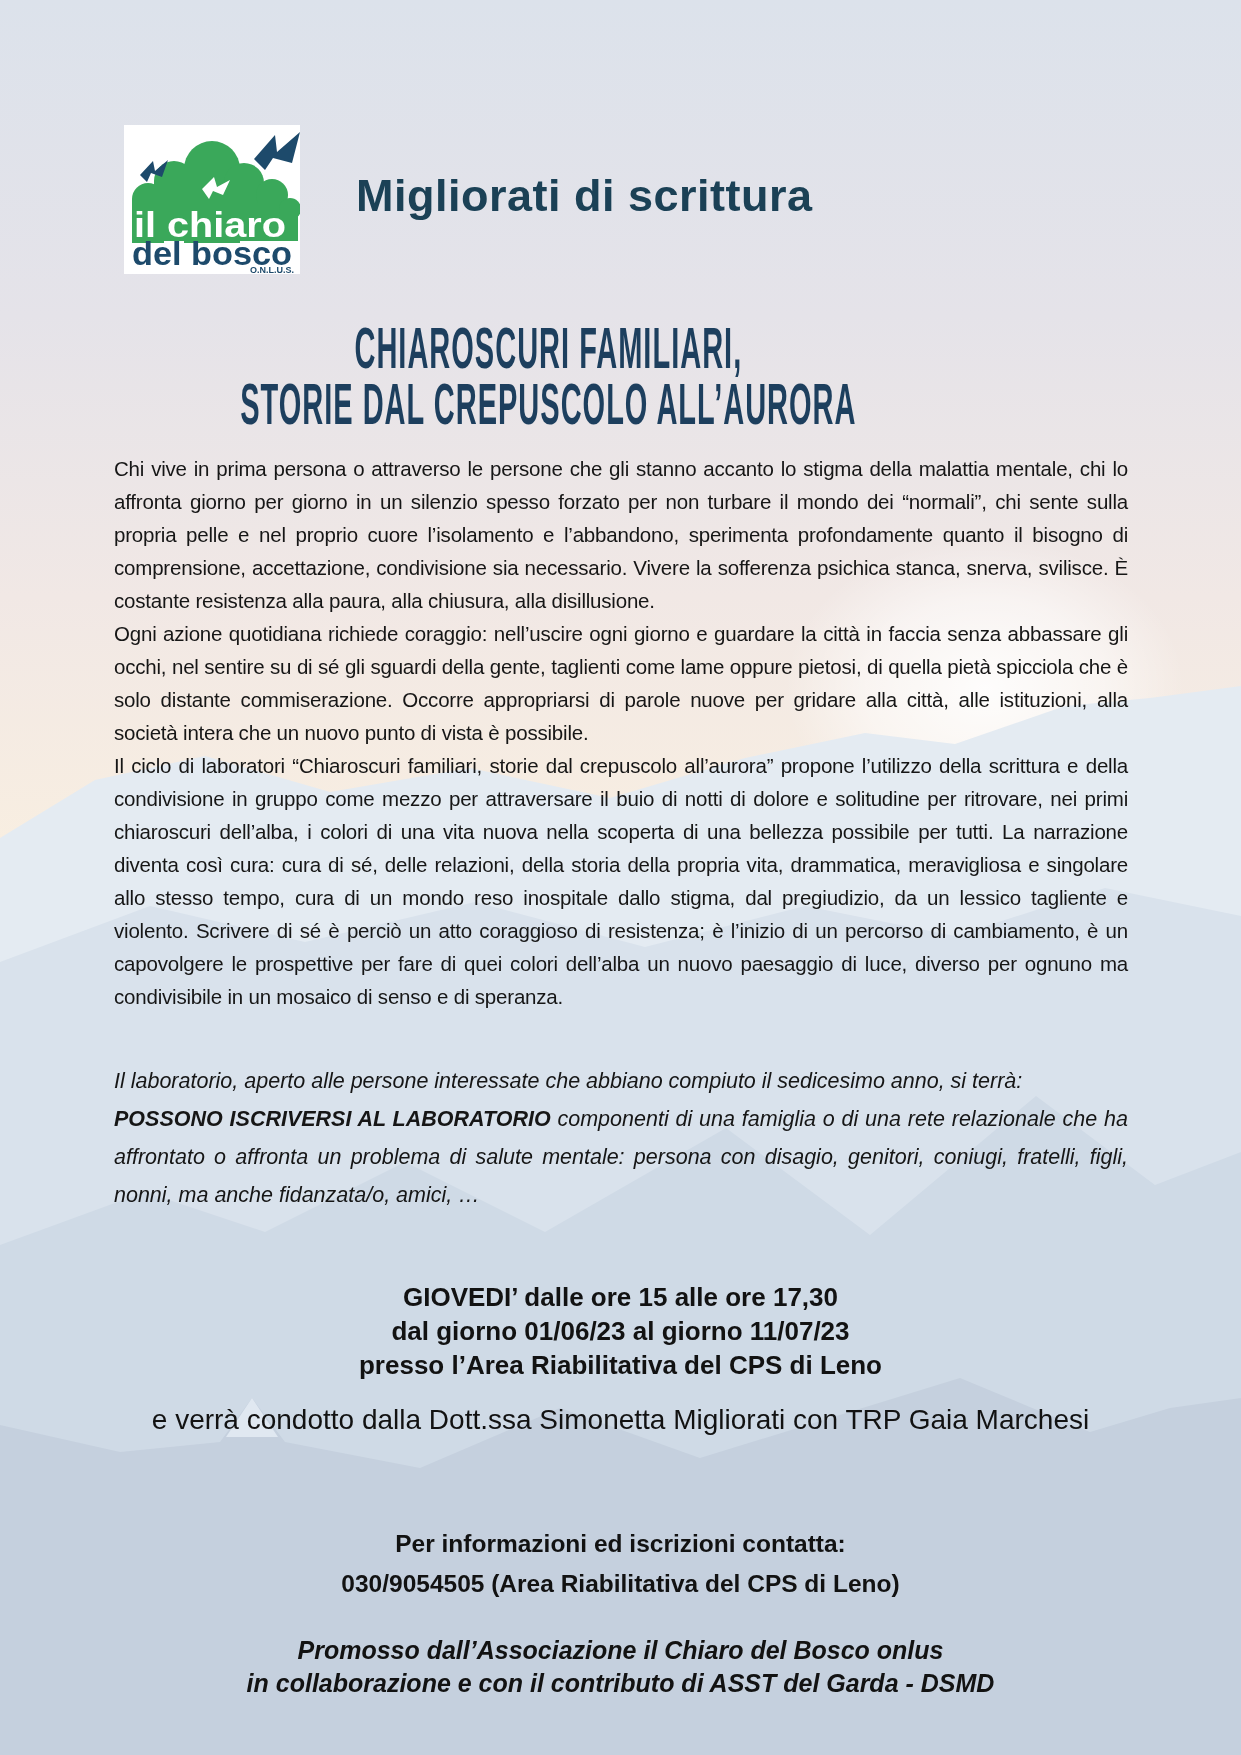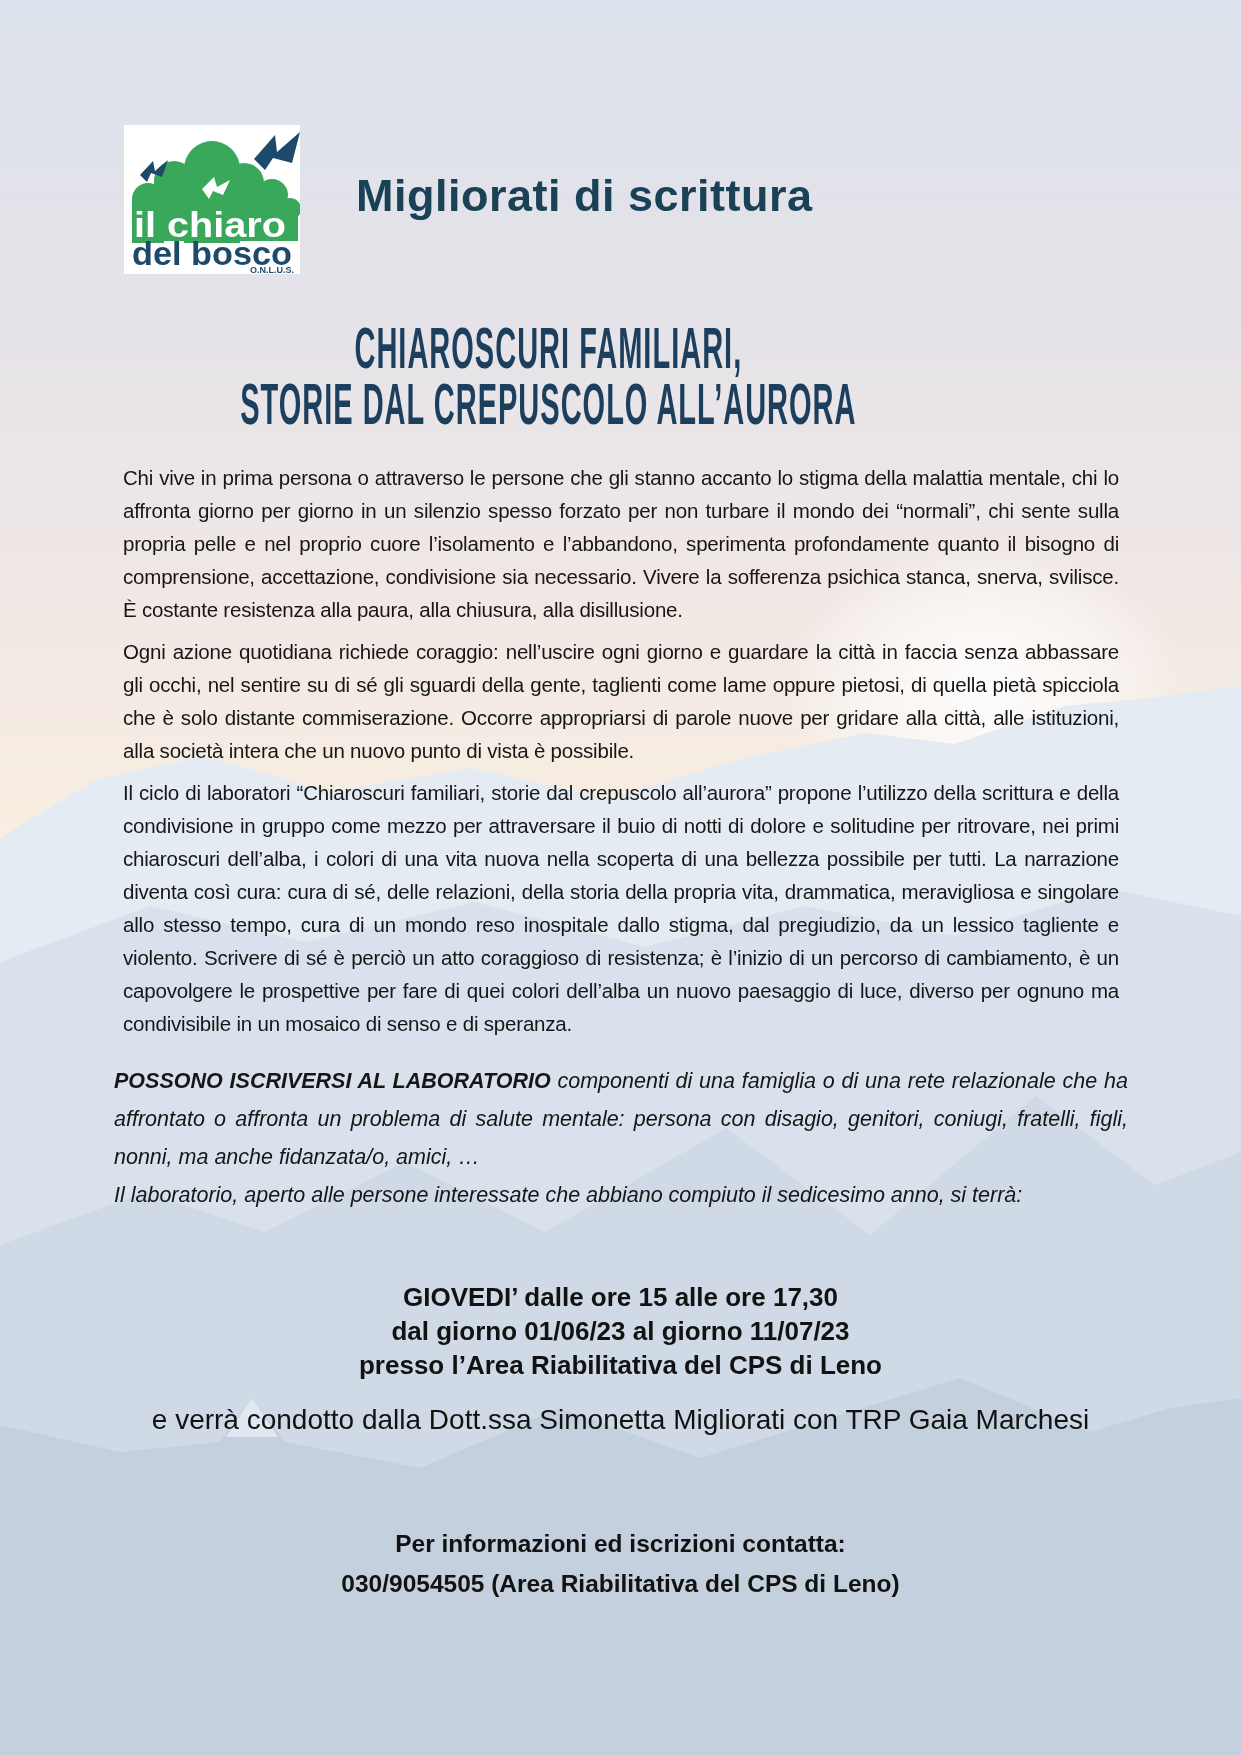--- a/index.html
+++ b/index.html
@@ -22,21 +22,21 @@
     display:inline-block; white-space:nowrap; font-weight:bold;
     font-size:58px; line-height:56px; letter-spacing:2px;
     transform: translateX(-72px) scale(0.5,1); transform-origin:center top;
   }
 
   .body-text {
     left:114px; top:452px; width:1014px; color:#161616;
     font-size:20.5px; line-height:33px; letter-spacing:-0.2px;
     text-align:justify;
   }
-  .body-text p { margin:9px; }
+  .body-text p { margin:0; }
 
   .enrollment {
     left:114px; top:1062px; width:1014px; color:#161616;
     font-size:21.5px; line-height:38px; font-style:italic; text-align:justify;
   }
   .enrollment p { margin:0; }
   .enroll-lead { font-weight:bold; }
 
   .schedule { left:0; top:1280px; width:1241px; text-align:center; color:#121212; }
   .schedule-bold { font-weight:bold; font-size:26px; line-height:34px; }
@@ -117,30 +117,34 @@
     </div>
   </div>
 
   <div class="layer body-text">
     <p>Chi vive in prima persona o attraverso le persone che gli stanno accanto lo stigma della malattia mentale, chi lo affronta giorno per giorno in un silenzio spesso forzato per non turbare il mondo dei “normali”, chi sente sulla propria pelle e nel proprio cuore l’isolamento e l’abbandono, sperimenta profondamente quanto il bisogno di comprensione, accettazione, condivisione sia necessario. Vivere la sofferenza psichica stanca, snerva, svilisce. È costante resistenza alla paura, alla chiusura, alla disillusione.</p>
     <p>Ogni azione quotidiana richiede coraggio: nell’uscire ogni giorno e guardare la città in faccia senza abbassare gli occhi, nel sentire su di sé gli sguardi della gente, taglienti come lame oppure pietosi, di quella pietà spicciola che è solo distante commiserazione. Occorre appropriarsi di parole nuove per gridare alla città, alle istituzioni, alla società intera che un nuovo punto di vista è possibile.</p>
     <p>Il ciclo di laboratori “Chiaroscuri familiari, storie dal crepuscolo all’aurora” propone l’utilizzo della scrittura e della condivisione in gruppo come mezzo per attraversare il buio di notti di dolore e solitudine per ritrovare, nei primi chiaroscuri dell’alba, i colori di una vita nuova nella scoperta di una bellezza possibile per tutti. La narrazione diventa così cura: cura di sé, delle relazioni, della storia della propria vita, drammatica, meravigliosa e singolare allo stesso tempo, cura di un mondo reso inospitale dallo stigma, dal pregiudizio, da un lessico tagliente e violento. Scrivere di sé è perciò un atto coraggioso di resistenza; è l’inizio di un percorso di cambiamento, è un capovolgere le prospettive per fare di quei colori dell’alba un nuovo paesaggio di luce, diverso per ognuno ma condivisibile in un mosaico di senso e di speranza.</p>
   </div>
 
   <div class="layer enrollment">
+    <p>Il laboratorio, aperto alle persone interessate che abbiano compiuto il sedicesimo anno, si terrà:</p>
     <p><span class="enroll-lead">POSSONO ISCRIVERSI AL LABORATORIO</span><span> componenti di una famiglia o di una rete relazionale che ha affrontato o affronta un problema di salute mentale: persona con disagio, genitori, coniugi, fratelli, figli, nonni, ma anche fidanzata/o, amici, …</span></p>
-    <p>Il laboratorio, aperto alle persone interessate che abbiano compiuto il sedicesimo anno, si terrà:</p>
   </div>
 
   <div class="layer schedule">
     <div class="schedule-bold">GIOVEDI’ dalle ore 15 alle ore 17,30</div>
     <div class="schedule-bold">dal giorno 01/06/23 al giorno 11/07/23</div>
     <div class="schedule-bold">presso l’Area Riabilitativa del CPS di Leno</div>
     <div class="schedule-conductor">e verrà condotto dalla Dott.ssa Simonetta Migliorati con TRP Gaia Marchesi</div>
   </div>
 
   <div class="layer contact">
     <div>Per informazioni ed iscrizioni contatta:</div>
     <div>030/9054505 (Area Riabilitativa del CPS di Leno)</div>
   </div>
 
+  <div class="layer promoter">
+    <div>Promosso dall’Associazione il Chiaro del Bosco onlus</div>
+    <div>in collaborazione e con il contributo di ASST del Garda - DSMD</div>
+  </div>
 
 </div>
 
 </body></html>

